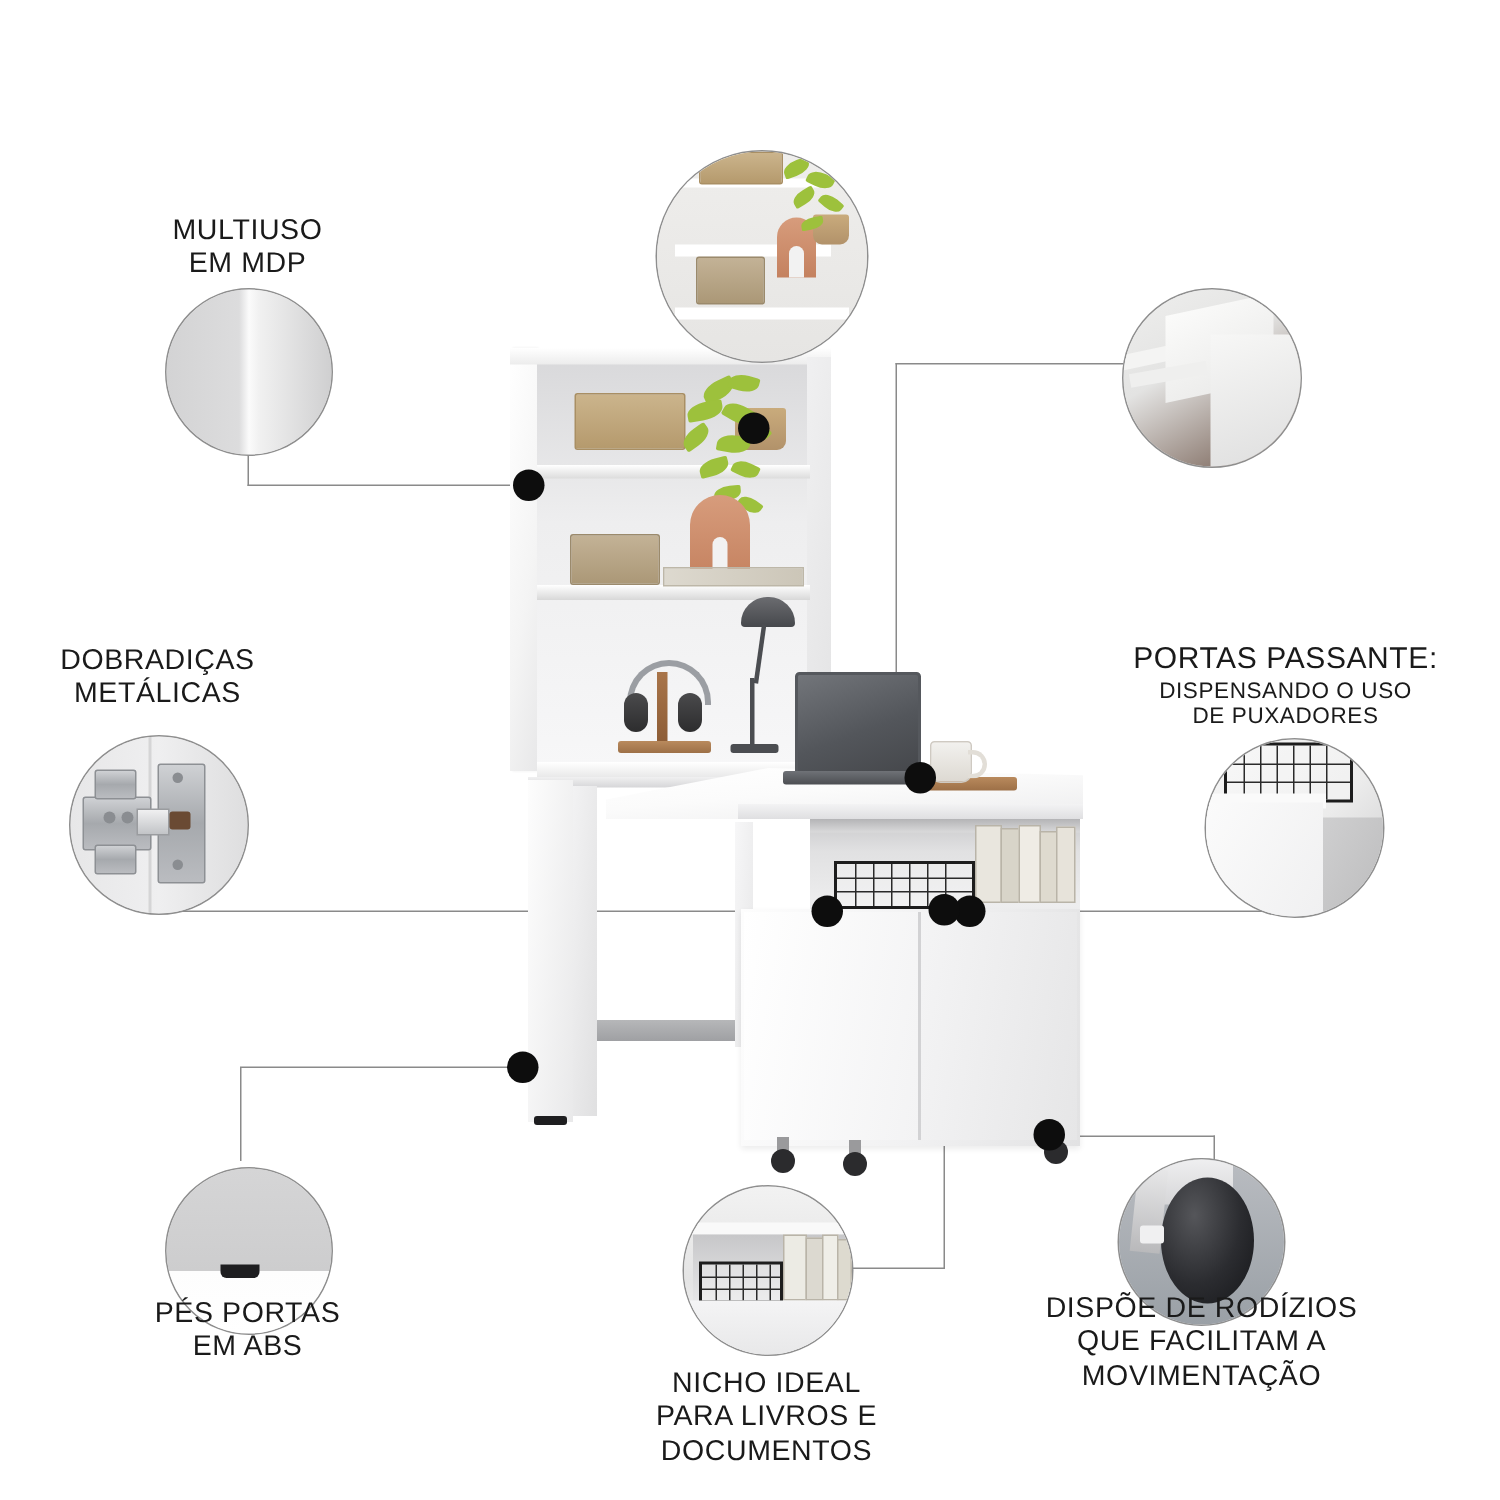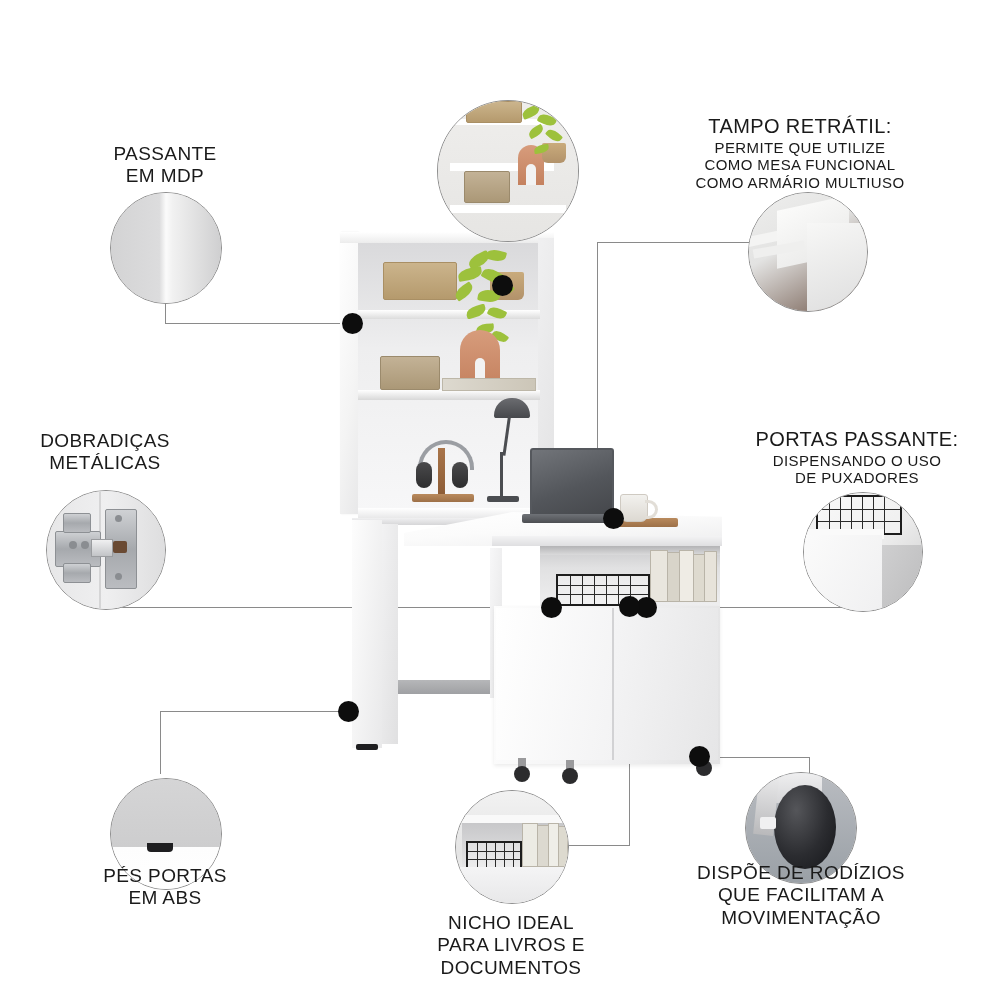--- a/index.html
+++ b/index.html
@@ -339,30 +339,24 @@
     <div class="bi-caster"></div>
     <div style="position:absolute;left:22px;top:-4px;width:54px;height:34px;background:linear-gradient(180deg,#f2f2f3,#d6d6d8);"></div>
     <div style="position:absolute;left:10px;top:6px;width:20px;height:56px;background:linear-gradient(180deg,#e7e7e8,#b9b9bb);transform:rotate(6deg);"></div>
     <div style="position:absolute;left:28px;top:12px;width:62px;height:84px;border-radius:50%;
                 background:radial-gradient(ellipse at 36% 30%, #55565a 0%, #2b2c30 55%, #151619 100%);"></div>
     <div style="position:absolute;left:14px;top:44px;width:16px;height:12px;background:#f0f0f1;border-radius:2px;"></div>
   </div>
 
 
   <div class="label" style="left:55px;top:143px;width:220px;">
-    <div class="t1">PASSANTE
+    <div class="t1">MULTIUSO
 EM MDP</div>
   </div>
 
-  <div class="label big" style="left:683px;top:115px;width:234px;">
-    <div class="t1">TAMPO RETRÁTIL:</div>
-    <div class="t2">PERMITE QUE UTILIZE
-COMO MESA FUNCIONAL
-COMO ARMÁRIO MULTIUSO</div>
-  </div>
 
   <div class="label" style="left:5px;top:430px;width:200px;">
     <div class="t1">DOBRADIÇAS
 METÁLICAS</div>
   </div>
 
   <div class="label big" style="left:752px;top:428px;width:210px;">
     <div class="t1">PORTAS PASSANTE:</div>
     <div class="t2">DISPENSANDO O USO
 DE PUXADORES</div>

